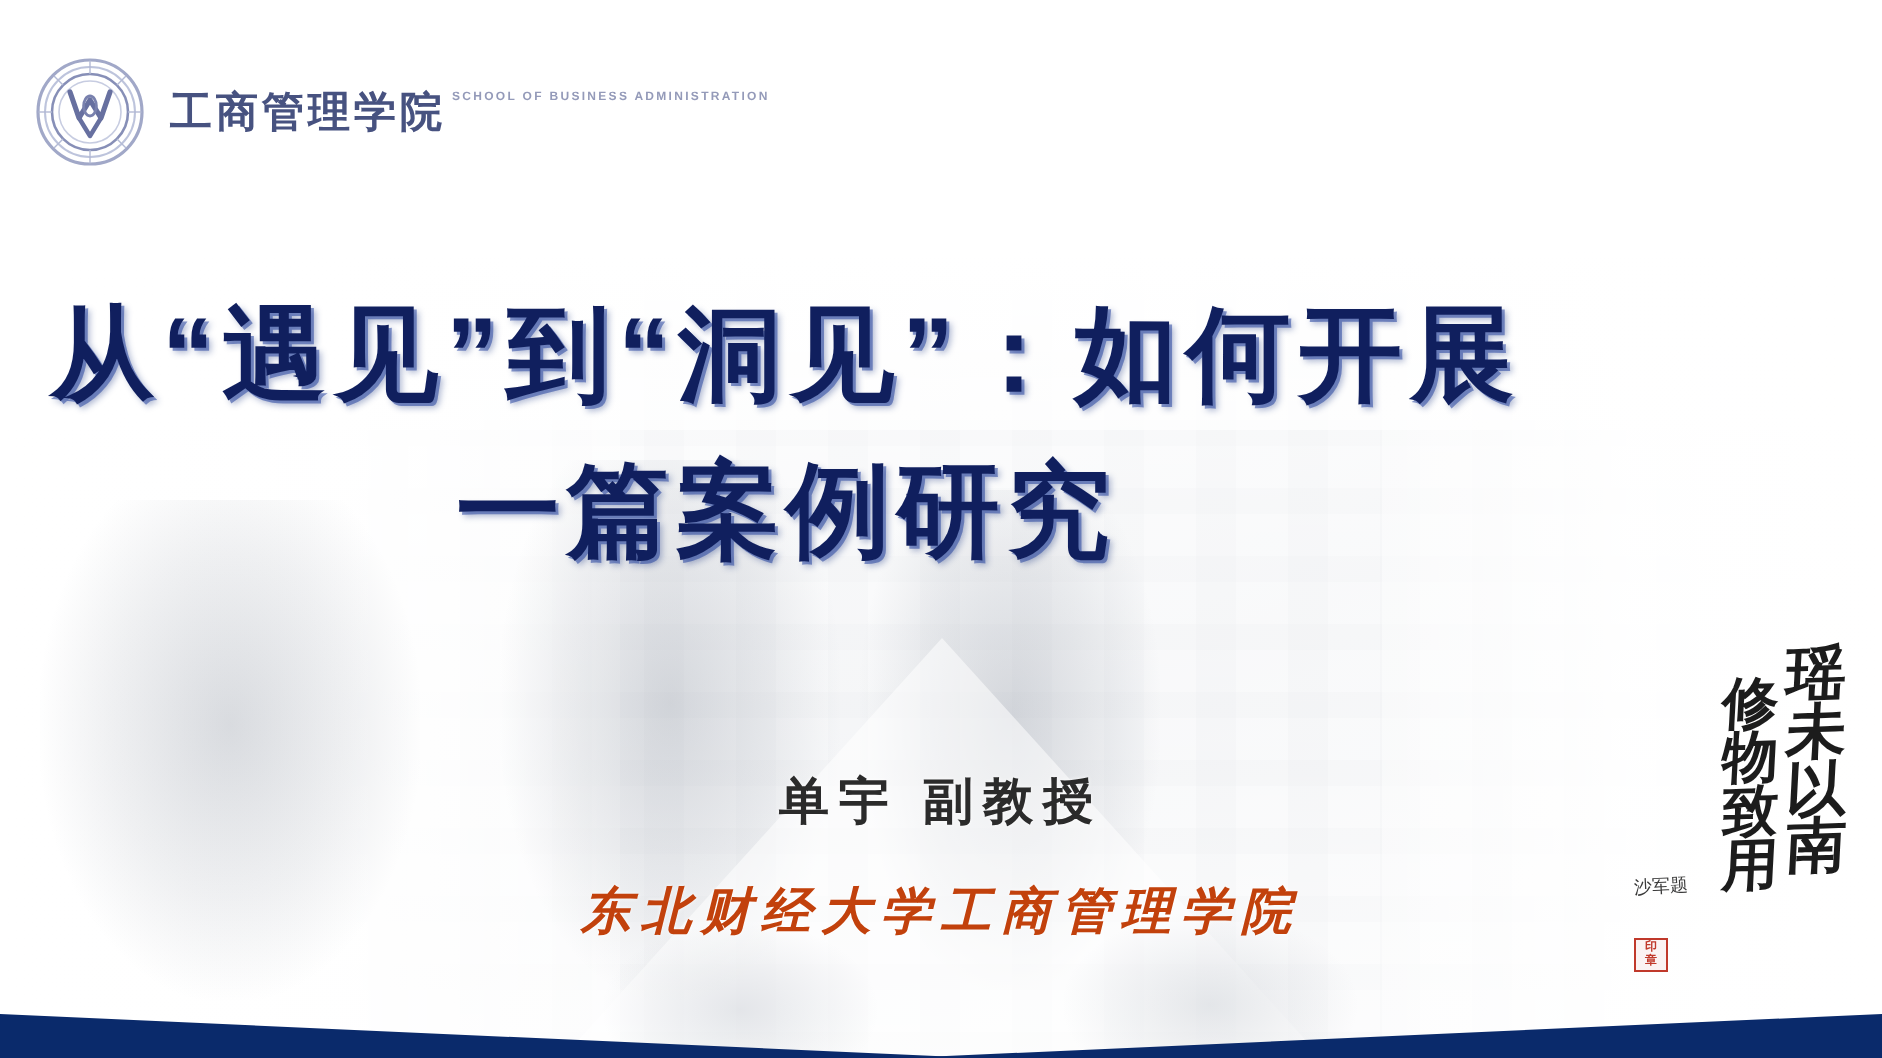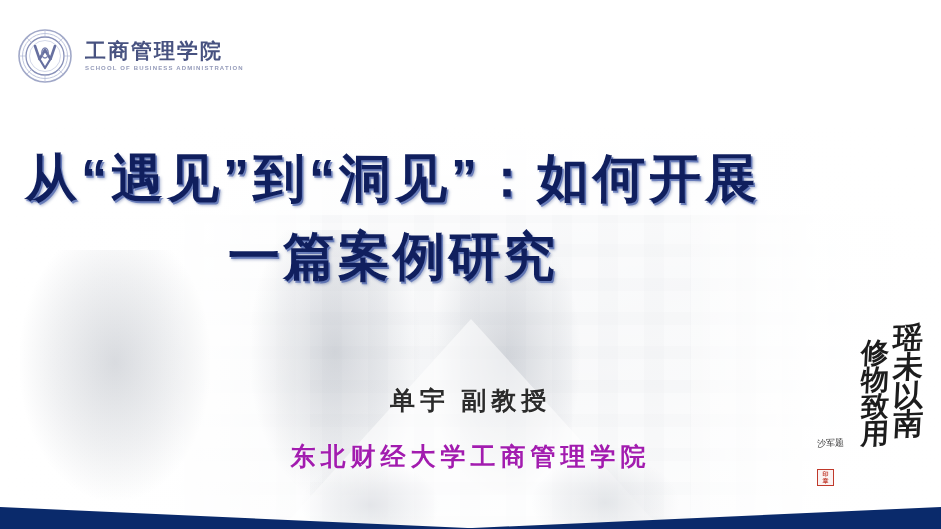--- a/index.html
+++ b/index.html
@@ -90,21 +90,21 @@
   
   .logo {
     position:absolute; left:17px; top:28px;
     display:flex; align-items:center; gap:12px;
     opacity:0.93;
   }
   .logo-seal {
     position:relative; width:56px; height:56px; flex:0 0 auto;
   }
   .logo-seal svg { display:block; width:56px; height:56px; }
-  .logo-text { display:flex; flex-direction:column; gap:3px; }
+  .logo-text { display:flex; flex-direction:row; gap:3px; }
   .logo-cn {
     font-family:"Liberation Serif", serif;
     font-size:21px; font-weight:700; letter-spacing:2px;
     color:#3a4577; line-height:1; white-space:nowrap;
   }
   .logo-en {
     font-family:"Liberation Sans", sans-serif;
     font-size:6px; font-weight:600; letter-spacing:1.15px;
     color:#8c93b4; line-height:1; white-space:nowrap;
   }
@@ -126,31 +126,32 @@
   }
   .title-line.l1 { font-size:52px; letter-spacing:4px; }
   .title-line.l2 { font-size:52px; letter-spacing:3px; margin-top:22px; }
 
   
   .presenter-block {
     position:absolute; left:0; top:386px; width:941px;
     text-align:center;
   }
   .presenter-name {
-    font-family:Liberation Serif, serif;
+    font-family:Liberation Sans, sans-serif;
     font-size:25px; font-weight:700; letter-spacing:5px;
     color:#2b2b2b; line-height:1.2; white-space:nowrap;
     text-shadow:0 0 2px rgba(255,255,255,0.85);
   }
   .presenter-affil {
     margin-top:26px;
     font-family:"Liberation Serif", serif;
     font-size:25px; font-weight:700; letter-spacing:5px;
-    color:#a21caf; line-height:1.2; white-space:nowrap;
+    color:#c2410c; line-height:1.2; white-space:nowrap;
     text-shadow:0 0 2px rgba(255,255,255,0.85);
+    font-style:italic;
   }
 
   
   .calligraphy {
     position:absolute; right:18px; top:322px;
     width:108px; height:180px;
     display:flex; flex-direction:row-reverse; gap:4px;
     align-items:flex-start;
   }
   .calli-col {

